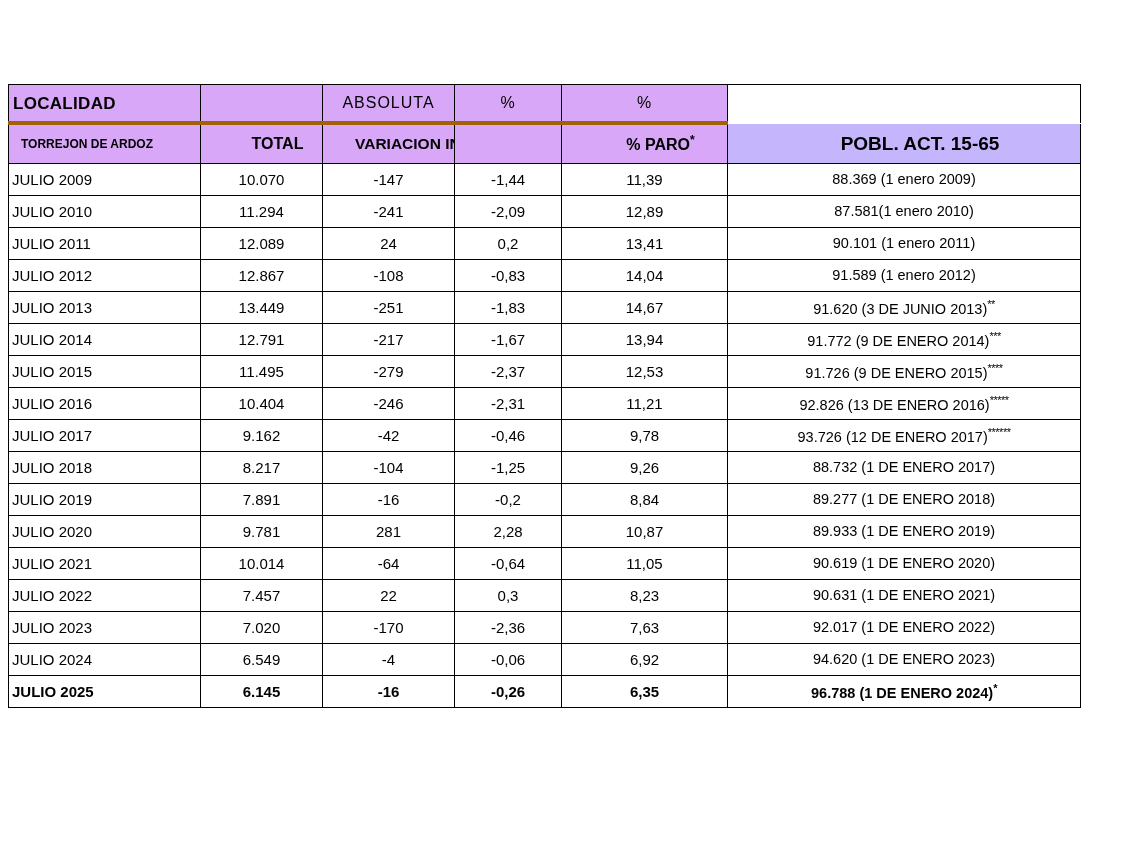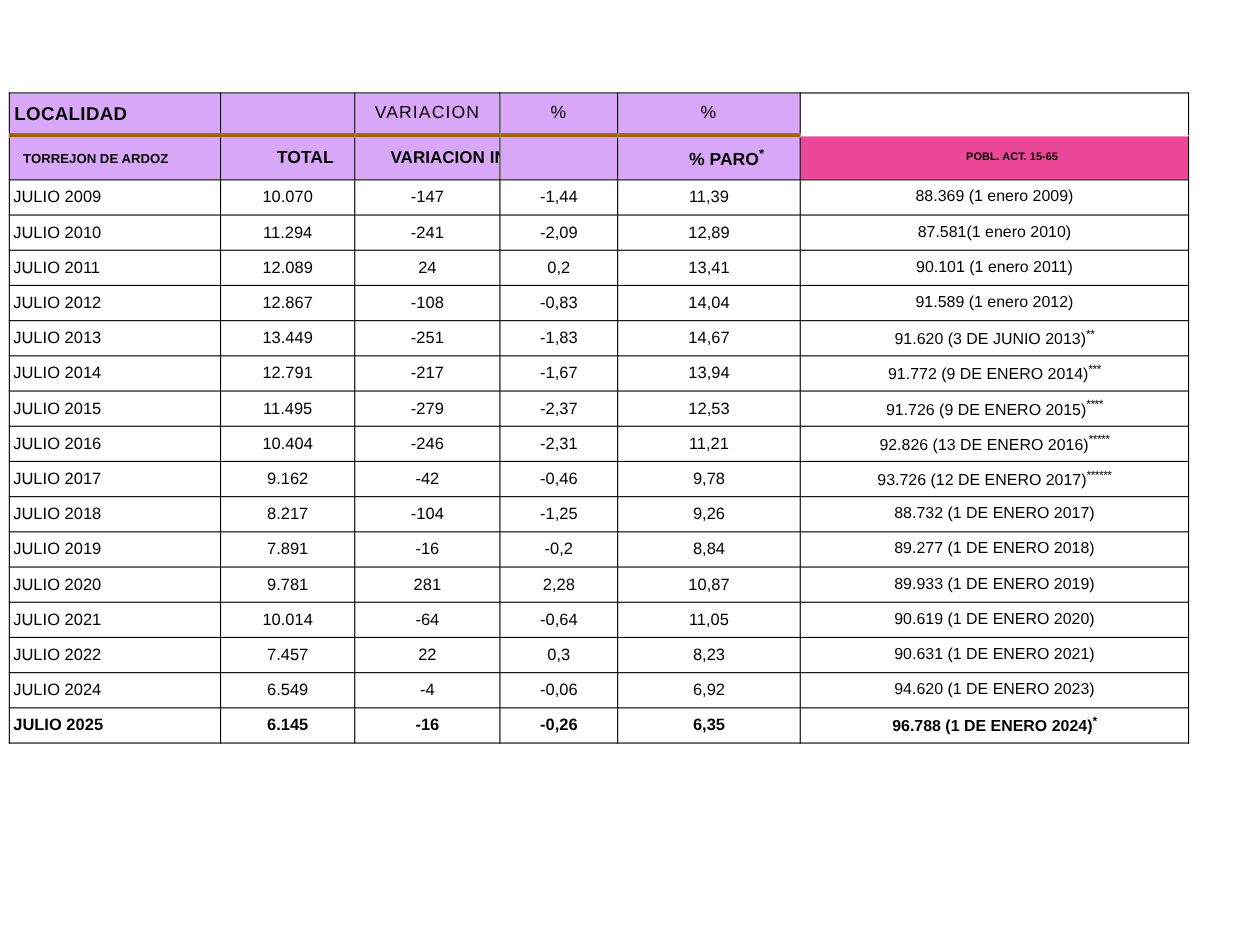--- a/index.html
+++ b/index.html
@@ -85,22 +85,22 @@
     text-align: center;
     font-size: 16px;
     padding-left: 32px;
   }
   tr.head2 td.h2-loc {
     text-align: left;
     padding-left: 12px;
     font-size: 12px;
   }
   tr.head2 td.h2-pobl {
-    background: #ec4899;
-    font-size: 10px;
+    background: #c4b5fd;
+    font-size: 19px;
   }
   tr.head2 td.h2-abs {
     font-size: 15.5px;
   }
   .star {
     vertical-align: super;
     font-size: 12px;
   }
 
   
@@ -137,21 +137,21 @@
       <col class="c-total">
       <col class="c-abs">
       <col class="c-pct">
       <col class="c-paro">
       <col class="c-pobl">
     </colgroup>
     <thead>
       <tr class="head1">
         <td class="h-loc">LOCALIDAD</td>
         <td class="h-blank"></td>
-        <td class="h-abs">VARIACION</td>
+        <td class="h-abs">ABSOLUTA</td>
         <td class="h-pct1">%</td>
         <td class="h-pct2">%</td>
         <td class="h-empty"></td>
       </tr>
       <tr class="head2">
         <td class="h2-loc">TORREJON DE ARDOZ</td>
         <td>TOTAL</td>
         <td class="h2-abs">VARIACION INTERMENSUAL</td>
         <td></td>
         <td><span>% PARO</span><span class="star">*</span></td>
@@ -265,20 +265,28 @@
         </tr>
         <tr>
           <td class="cell-label">JULIO 2022</td>
           <td class="cell-num">7.457</td>
           <td class="cell-num">22</td>
           <td class="cell-num">0,3</td>
           <td class="cell-num">8,23</td>
           <td class="cell-pobl">90.631 (1 DE ENERO 2021)</td>
         </tr>
         <tr>
+          <td class="cell-label">JULIO 2023</td>
+          <td class="cell-num">7.020</td>
+          <td class="cell-num">-170</td>
+          <td class="cell-num">-2,36</td>
+          <td class="cell-num">7,63</td>
+          <td class="cell-pobl">92.017 (1 DE ENERO 2022)</td>
+        </tr>
+        <tr>
           <td class="cell-label">JULIO 2024</td>
           <td class="cell-num">6.549</td>
           <td class="cell-num">-4</td>
           <td class="cell-num">-0,06</td>
           <td class="cell-num">6,92</td>
           <td class="cell-pobl">94.620 (1 DE ENERO 2023)</td>
         </tr>
         <tr class="last">
           <td class="cell-label">JULIO 2025</td>
           <td class="cell-num">6.145</td>

